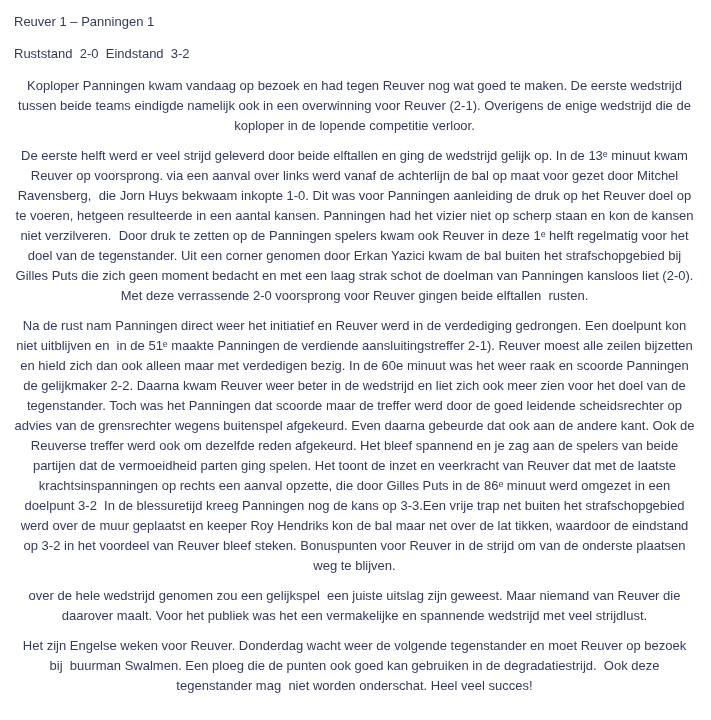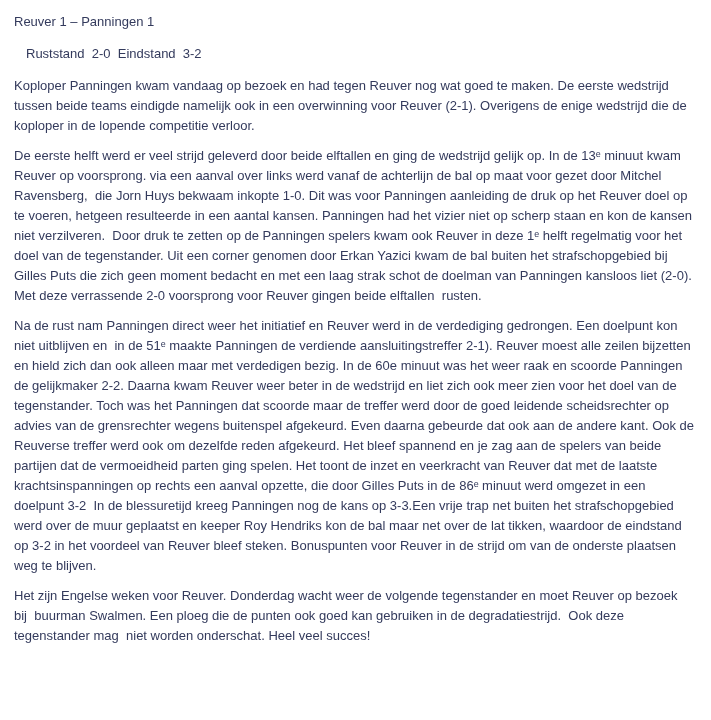--- a/index.html
+++ b/index.html
@@ -15,41 +15,42 @@
     padding: 12px 12px 8px 14px;
     font-family: "Liberation Sans", "DejaVu Sans", sans-serif;
     font-size: 13px;
     line-height: 20px;
     color: #333a5c;
     overflow: hidden;
   }
   .para {
     margin: 0 4px 10px 0;
     white-space: pre-wrap;
-    text-align: left;
+    text-align: center;
   }
   .title-line {
     margin: 0 0 12px 0;
     white-space: pre-wrap;
   }
   .score-line {
-    margin: 0 0 12px 12px;
+    margin: 0 0 12px 0;
     white-space: pre-wrap;
   }
 </style>
 </head>
 <body>
 
 <div class="page">
   <p class="title-line">Reuver 1 – Panningen 1</p>
 
   <p class="score-line">Ruststand  2-0  Eindstand  3-2</p>
 
   <p class="para">Koploper Panningen kwam vandaag op bezoek en had tegen Reuver nog wat goed te maken. De eerste wedstrijd tussen beide teams eindigde namelijk ook in een overwinning voor Reuver (2-1). Overigens de enige wedstrijd die de koploper in de lopende competitie verloor.</p>
 
   <p class="para">De eerste helft werd er veel strijd geleverd door beide elftallen en ging de wedstrijd gelijk op. In de 13ᵉ minuut kwam Reuver op voorsprong. via een aanval over links werd vanaf de achterlijn de bal op maat voor gezet door Mitchel  Ravensberg,  die Jorn Huys bekwaam inkopte 1-0. Dit was voor Panningen aanleiding de druk op het Reuver doel op te voeren, hetgeen resulteerde in een aantal kansen. Panningen had het vizier niet op scherp staan en kon de kansen niet verzilveren.  Door druk te zetten op de Panningen spelers kwam ook Reuver in deze 1ᵉ helft regelmatig voor het doel van de tegenstander. Uit een corner genomen door Erkan Yazici kwam de bal buiten het strafschopgebied bij Gilles Puts die zich geen moment bedacht en met een laag strak schot de doelman van Panningen kansloos liet (2-0). Met deze verrassende 2-0 voorsprong voor Reuver gingen beide elftallen  rusten.</p>
 
   <p class="para">Na de rust nam Panningen direct weer het initiatief en Reuver werd in de verdediging gedrongen. Een doelpunt kon niet uitblijven en  in de 51ᵉ maakte Panningen de verdiende aansluitingstreffer 2-1). Reuver moest alle zeilen bijzetten en hield zich dan ook alleen maar met verdedigen bezig. In de 60e minuut was het weer raak en scoorde Panningen de gelijkmaker 2-2. Daarna kwam Reuver weer beter in de wedstrijd en liet zich ook meer zien voor het doel van de tegenstander. Toch was het Panningen dat scoorde maar de treffer werd door de goed leidende scheidsrechter op advies van de grensrechter wegens buitenspel afgekeurd. Even daarna gebeurde dat ook aan de andere kant. Ook de Reuverse treffer werd ook om dezelfde reden afgekeurd. Het bleef spannend en je zag aan de spelers van beide partijen dat de vermoeidheid parten ging spelen. Het toont de inzet en veerkracht van Reuver dat met de laatste krachtsinspanningen op rechts een aanval opzette, die door Gilles Puts in de 86ᵉ minuut werd omgezet in een doelpunt 3-2  In de blessuretijd kreeg Panningen nog de kans op 3-3.Een vrije trap net buiten het strafschopgebied werd over de muur geplaatst en keeper Roy Hendriks kon de bal maar net over de lat tikken, waardoor de eindstand op 3-2 in het voordeel van Reuver bleef steken. Bonuspunten voor Reuver in de strijd om van de onderste plaatsen weg te blijven.</p>
 
 
+  <p class="para">over de hele wedstrijd genomen zou een gelijkspel  een juiste uitslag zijn geweest. Maar niemand van Reuver die daarover maalt. Voor het publiek was het een vermakelijke en spannende wedstrijd met veel strijdlust.</p>
 
   <p class="para">Het zijn Engelse weken voor Reuver. Donderdag wacht weer de volgende tegenstander en moet Reuver op bezoek  bij  buurman Swalmen. Een ploeg die de punten ook goed kan gebruiken in de degradatiestrijd.  Ook deze tegenstander mag  niet worden onderschat. Heel veel succes!</p>
 </div>
 
 </body></html>

